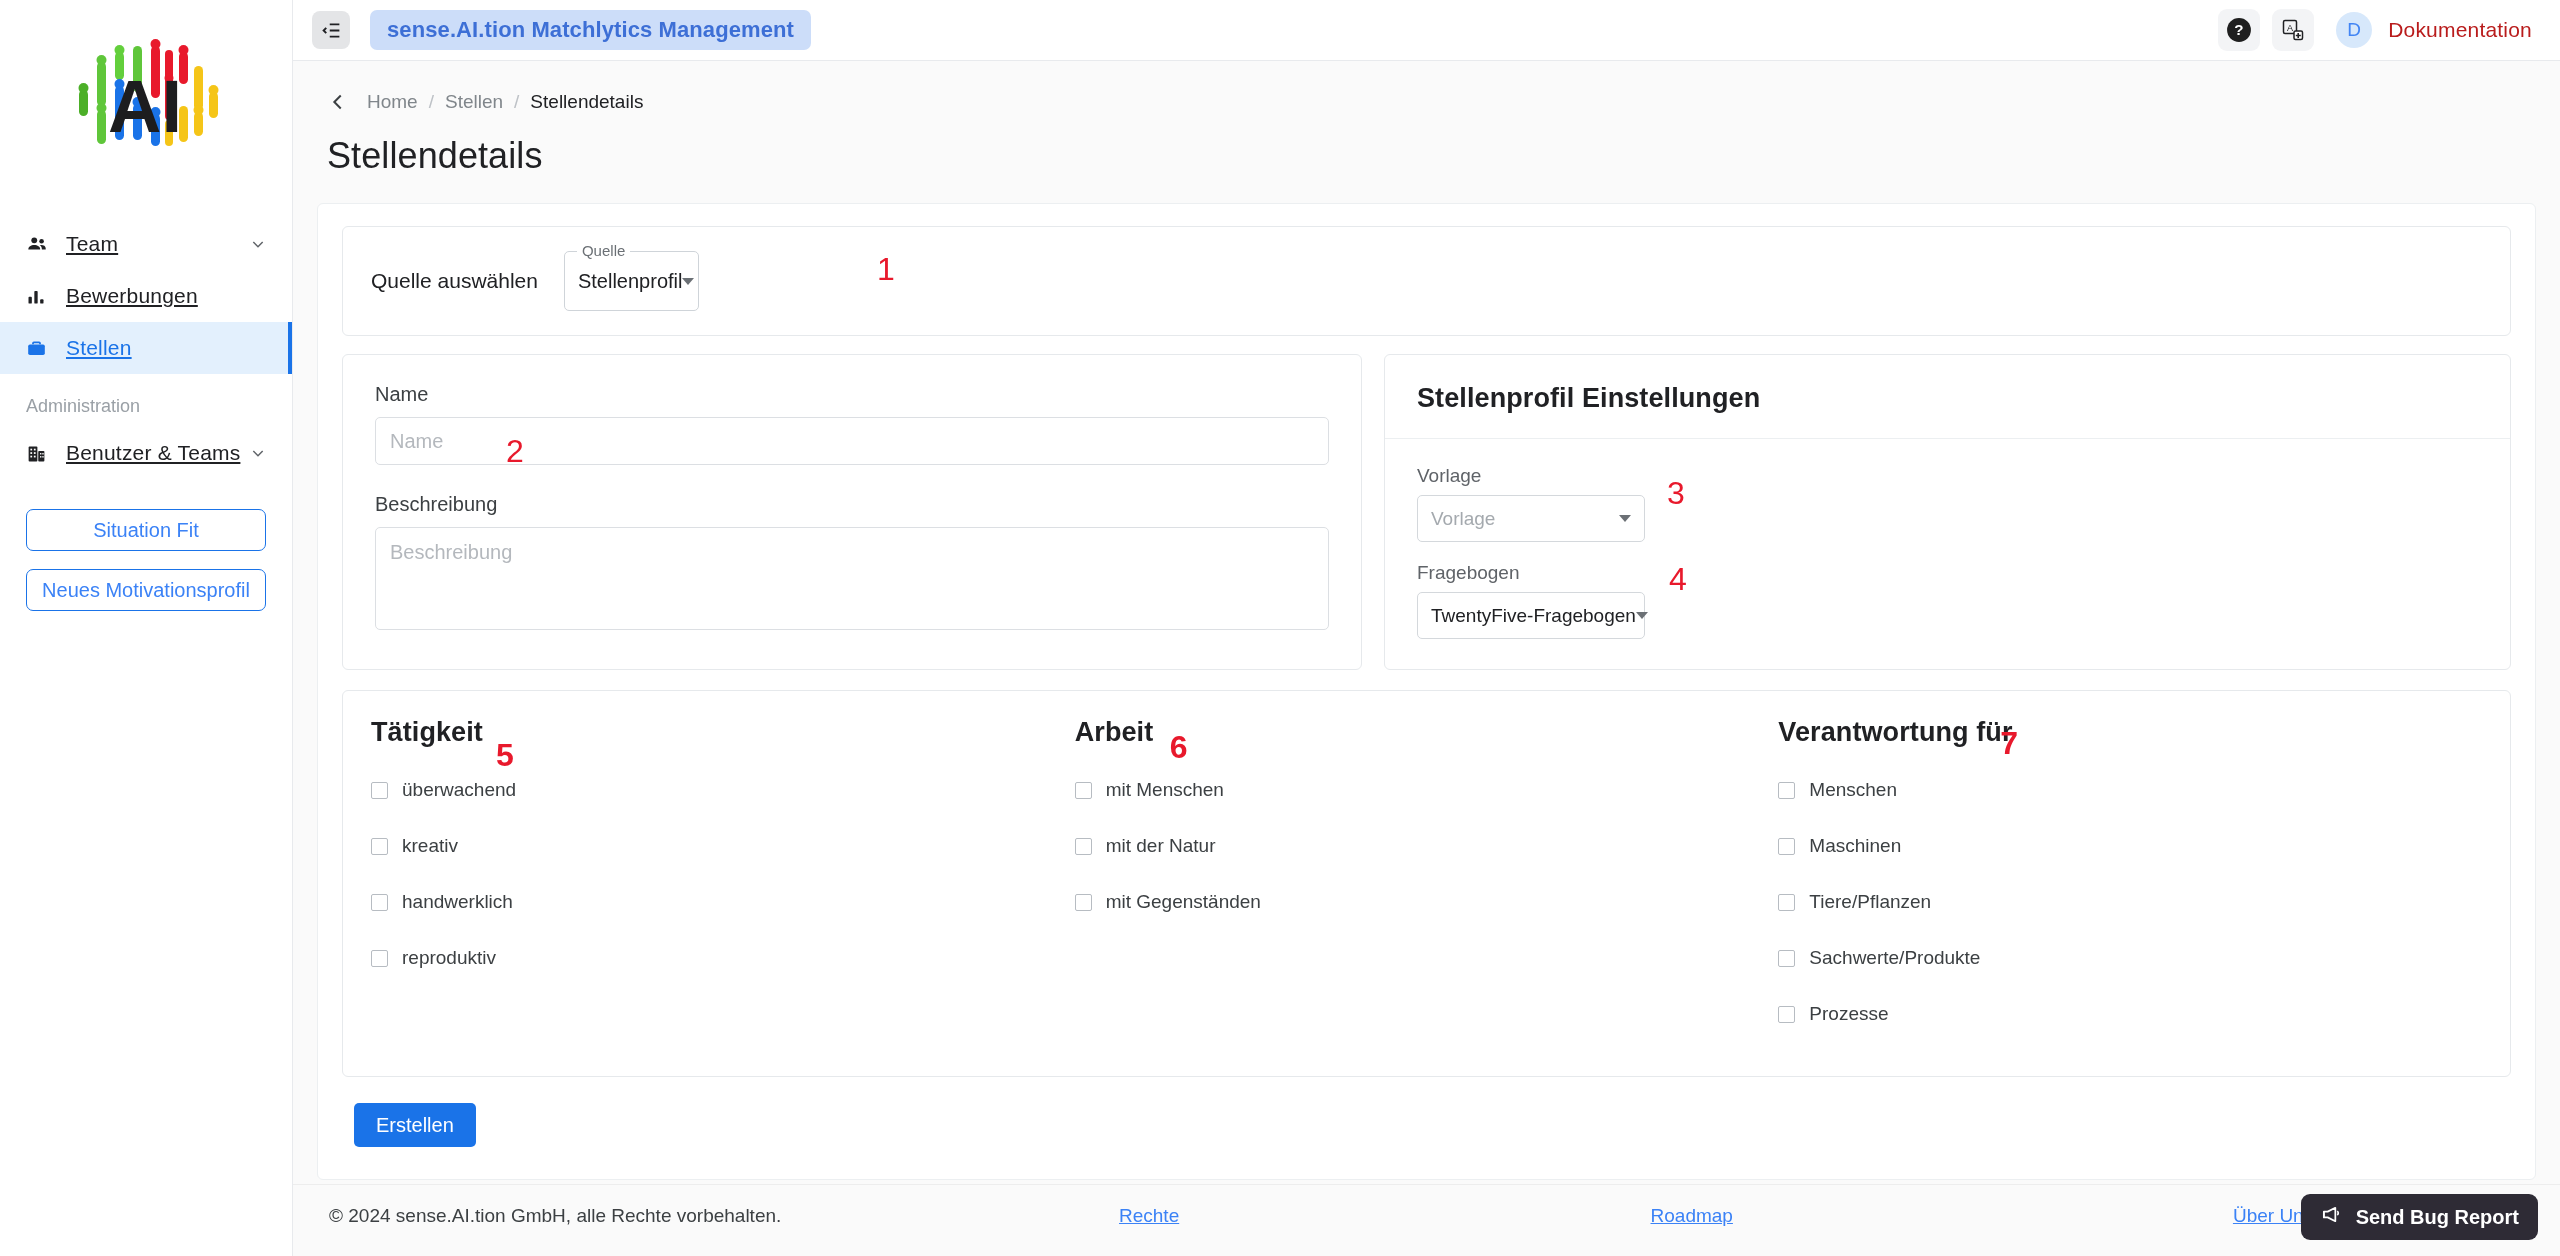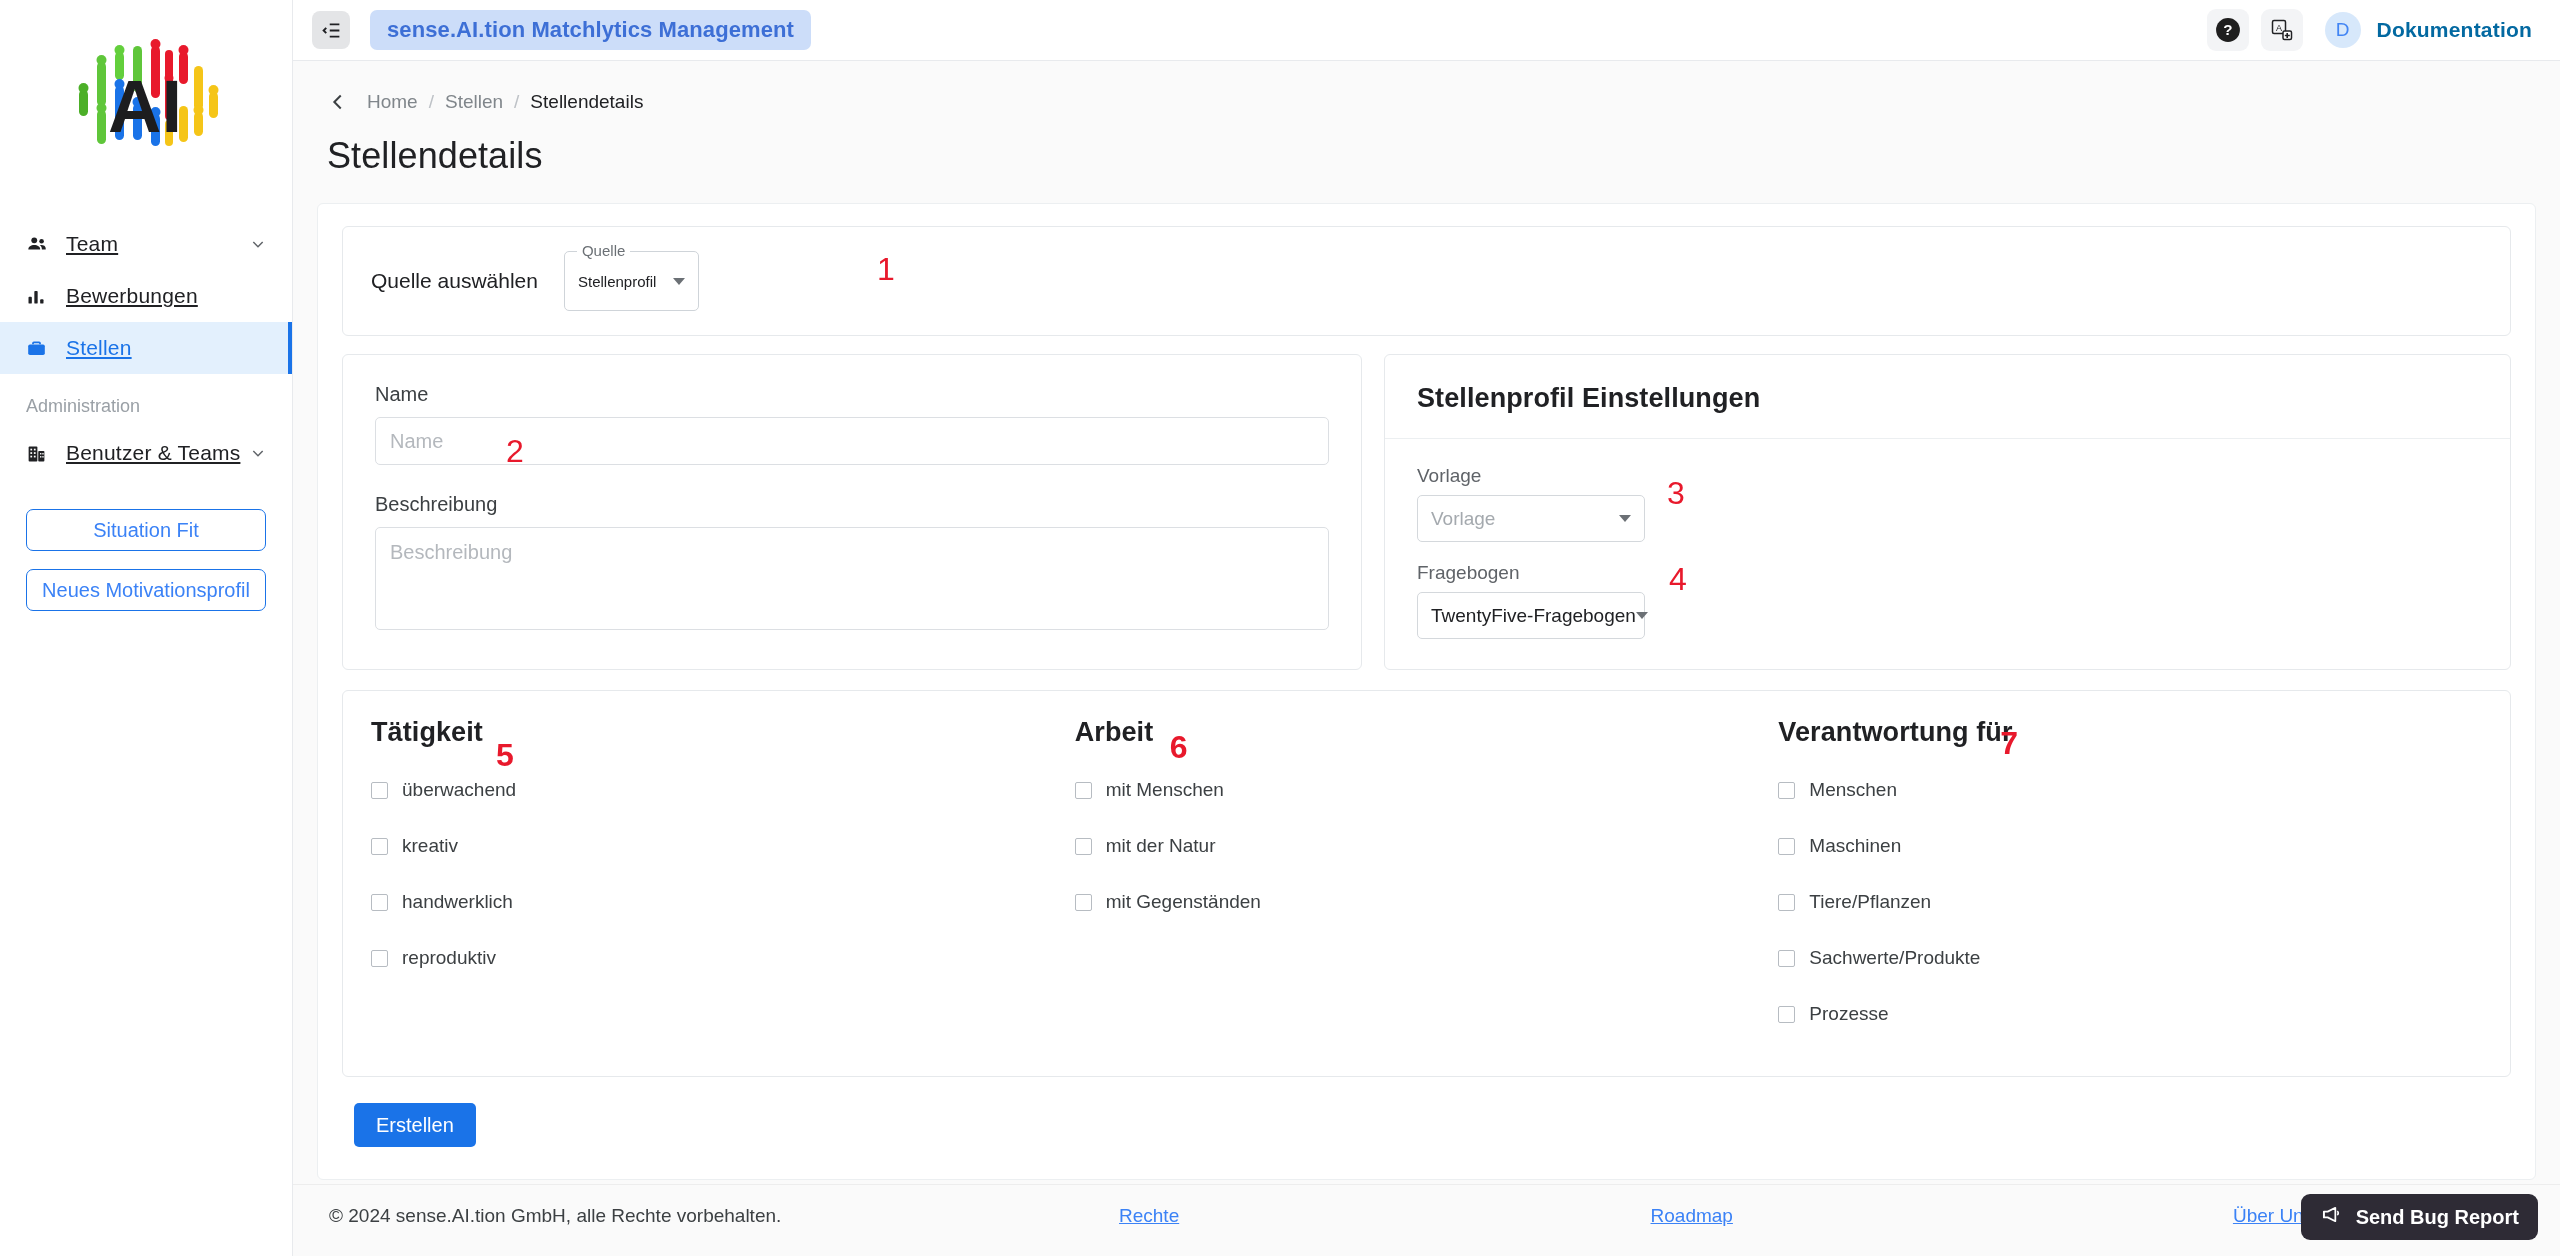--- a/index.html
+++ b/index.html
@@ -80,21 +80,21 @@
     width: 42px; height: 42px; border-radius: 9px; background: #f3f4f6;
     display: flex; align-items: center; justify-content: center; cursor: pointer;
     margin-left: 12px;
   }
   .avatar {
     width: 36px; height: 36px; border-radius: 50%;
     background: #d7e8fb; color: #4285f4;
     display: flex; align-items: center; justify-content: center;
     font-size: 19px; margin-left: 22px;
   }
-  .doc-label { font-size: 21px; color: #0369a1; margin-left: 16px; letter-spacing: .2px; font-weight: bold; }
+  .doc-label { font-size: 21px; color: #b91c1c; margin-left: 16px; letter-spacing: .2px; }
 
   .content {
     flex: 1; background: #fafafa;
     padding: 24px 24px 0 24px; overflow: hidden;
   }
 
   .crumb-row { display: flex; align-items: center; height: 34px; padding-left: 10px; }
   .back-chev { color: #3c4043; display: flex; align-items: center; margin-right: 18px; cursor: pointer; }
   .crumb { font-size: 19px; color: #80868b; cursor: pointer; }
   .crumb.current { color: #202124; cursor: default; }
@@ -121,21 +121,21 @@
   
   .source-card { padding: 24px 28px; display: flex; align-items: center; }
   .source-label { font-size: 21px; color: #202124; margin-right: 26px; }
 
   .mat-select {
     position: relative; width: 135px; height: 60px;
     border: 1px solid #cfd4d9; border-radius: 5px;
     display: flex; align-items: center; padding: 0 13px;
     cursor: pointer; background: #ffffff;
   }
-  .mat-select .ms-val { font-size: 15px; color: #202124; flex: 1; white-space: nowrap; }
+  .mat-select .ms-val { font-size: 20px; color: #202124; flex: 1; white-space: nowrap; text-align: right; }
   .mat-select .caret {
     width: 0; height: 0; border-left: 6px solid transparent;
     border-right: 6px solid transparent; border-top: 7px solid #6b7075;
   }
   .mat-select .float-label {
     position: absolute; top: -10px; left: 12px; padding: 0 5px;
     background: #ffffff; font-size: 15px; color: #6b7075;
   }
 
   .annot {

